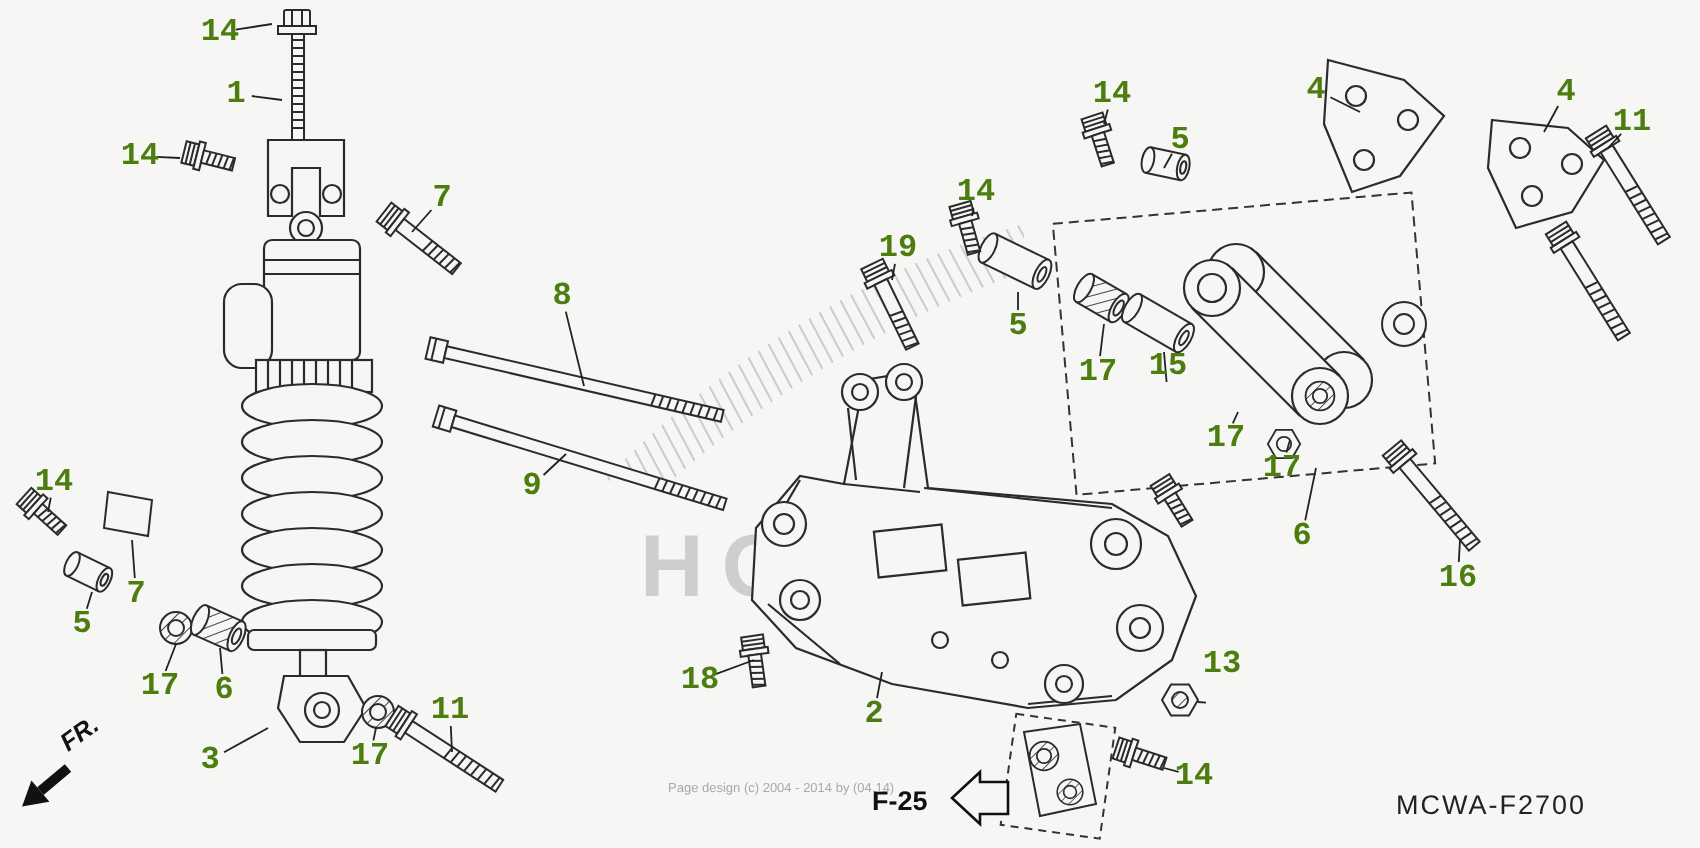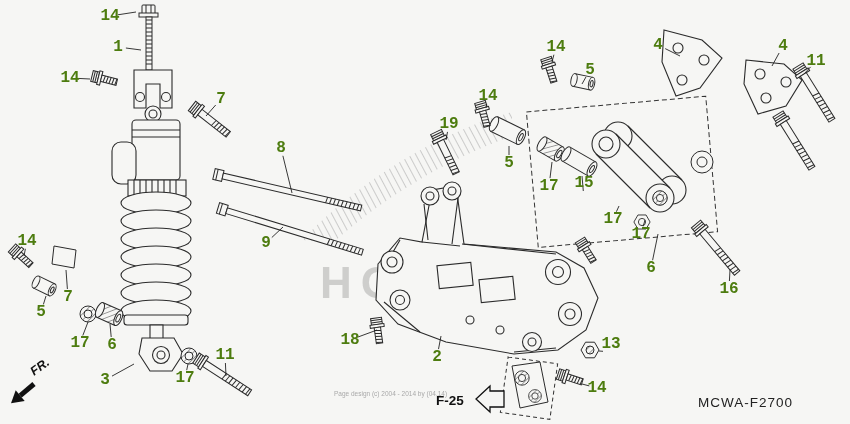--- a/index.html
+++ b/index.html
@@ -396,21 +396,21 @@
       <div class="callout" style="left: 488px; top: 96px;">14</div>
       <div class="callout" style="left: 658px; top: 45px;">4</div>
       <div class="callout" style="left: 783px; top: 46px;">4</div>
       <div class="callout" style="left: 816px; top: 61px;">11</div>
       <div class="callout" style="left: 729px; top: 289px;">16</div>
       <div class="callout" style="left: 549px; top: 186px;">17</div>
       <div class="callout" style="left: 584px; top: 183px;">15</div>
       <div class="callout" style="left: 613px; top: 219px;">17</div>
       <div class="callout" style="left: 641px; top: 234px;">17</div>
       <div class="callout" style="left: 651px; top: 268px;">6</div>
-      <div class="callout" style="left: 611px; top: 344px;">13</div>
+      <div class="callout" style="left: 611px; top: 332px;">13</div>
       <div class="callout" style="left: 597px; top: 388px;">14</div>
       <div class="callout" style="left: 350px; top: 340px;">18</div>
       <div class="callout" style="left: 437px; top: 357px;">2</div>
       <div class="callout" style="left: 27px; top: 241px;">14</div>
       <div class="callout" style="left: 68px; top: 297px;">7</div>
       <div class="callout" style="left: 41px; top: 312px;">5</div>
       <div class="callout" style="left: 80px; top: 343px;">17</div>
       <div class="callout" style="left: 112px; top: 345px;">6</div>
       <div class="callout" style="left: 105px; top: 380px;">3</div>
       <div class="callout" style="left: 185px; top: 378px;">17</div>

